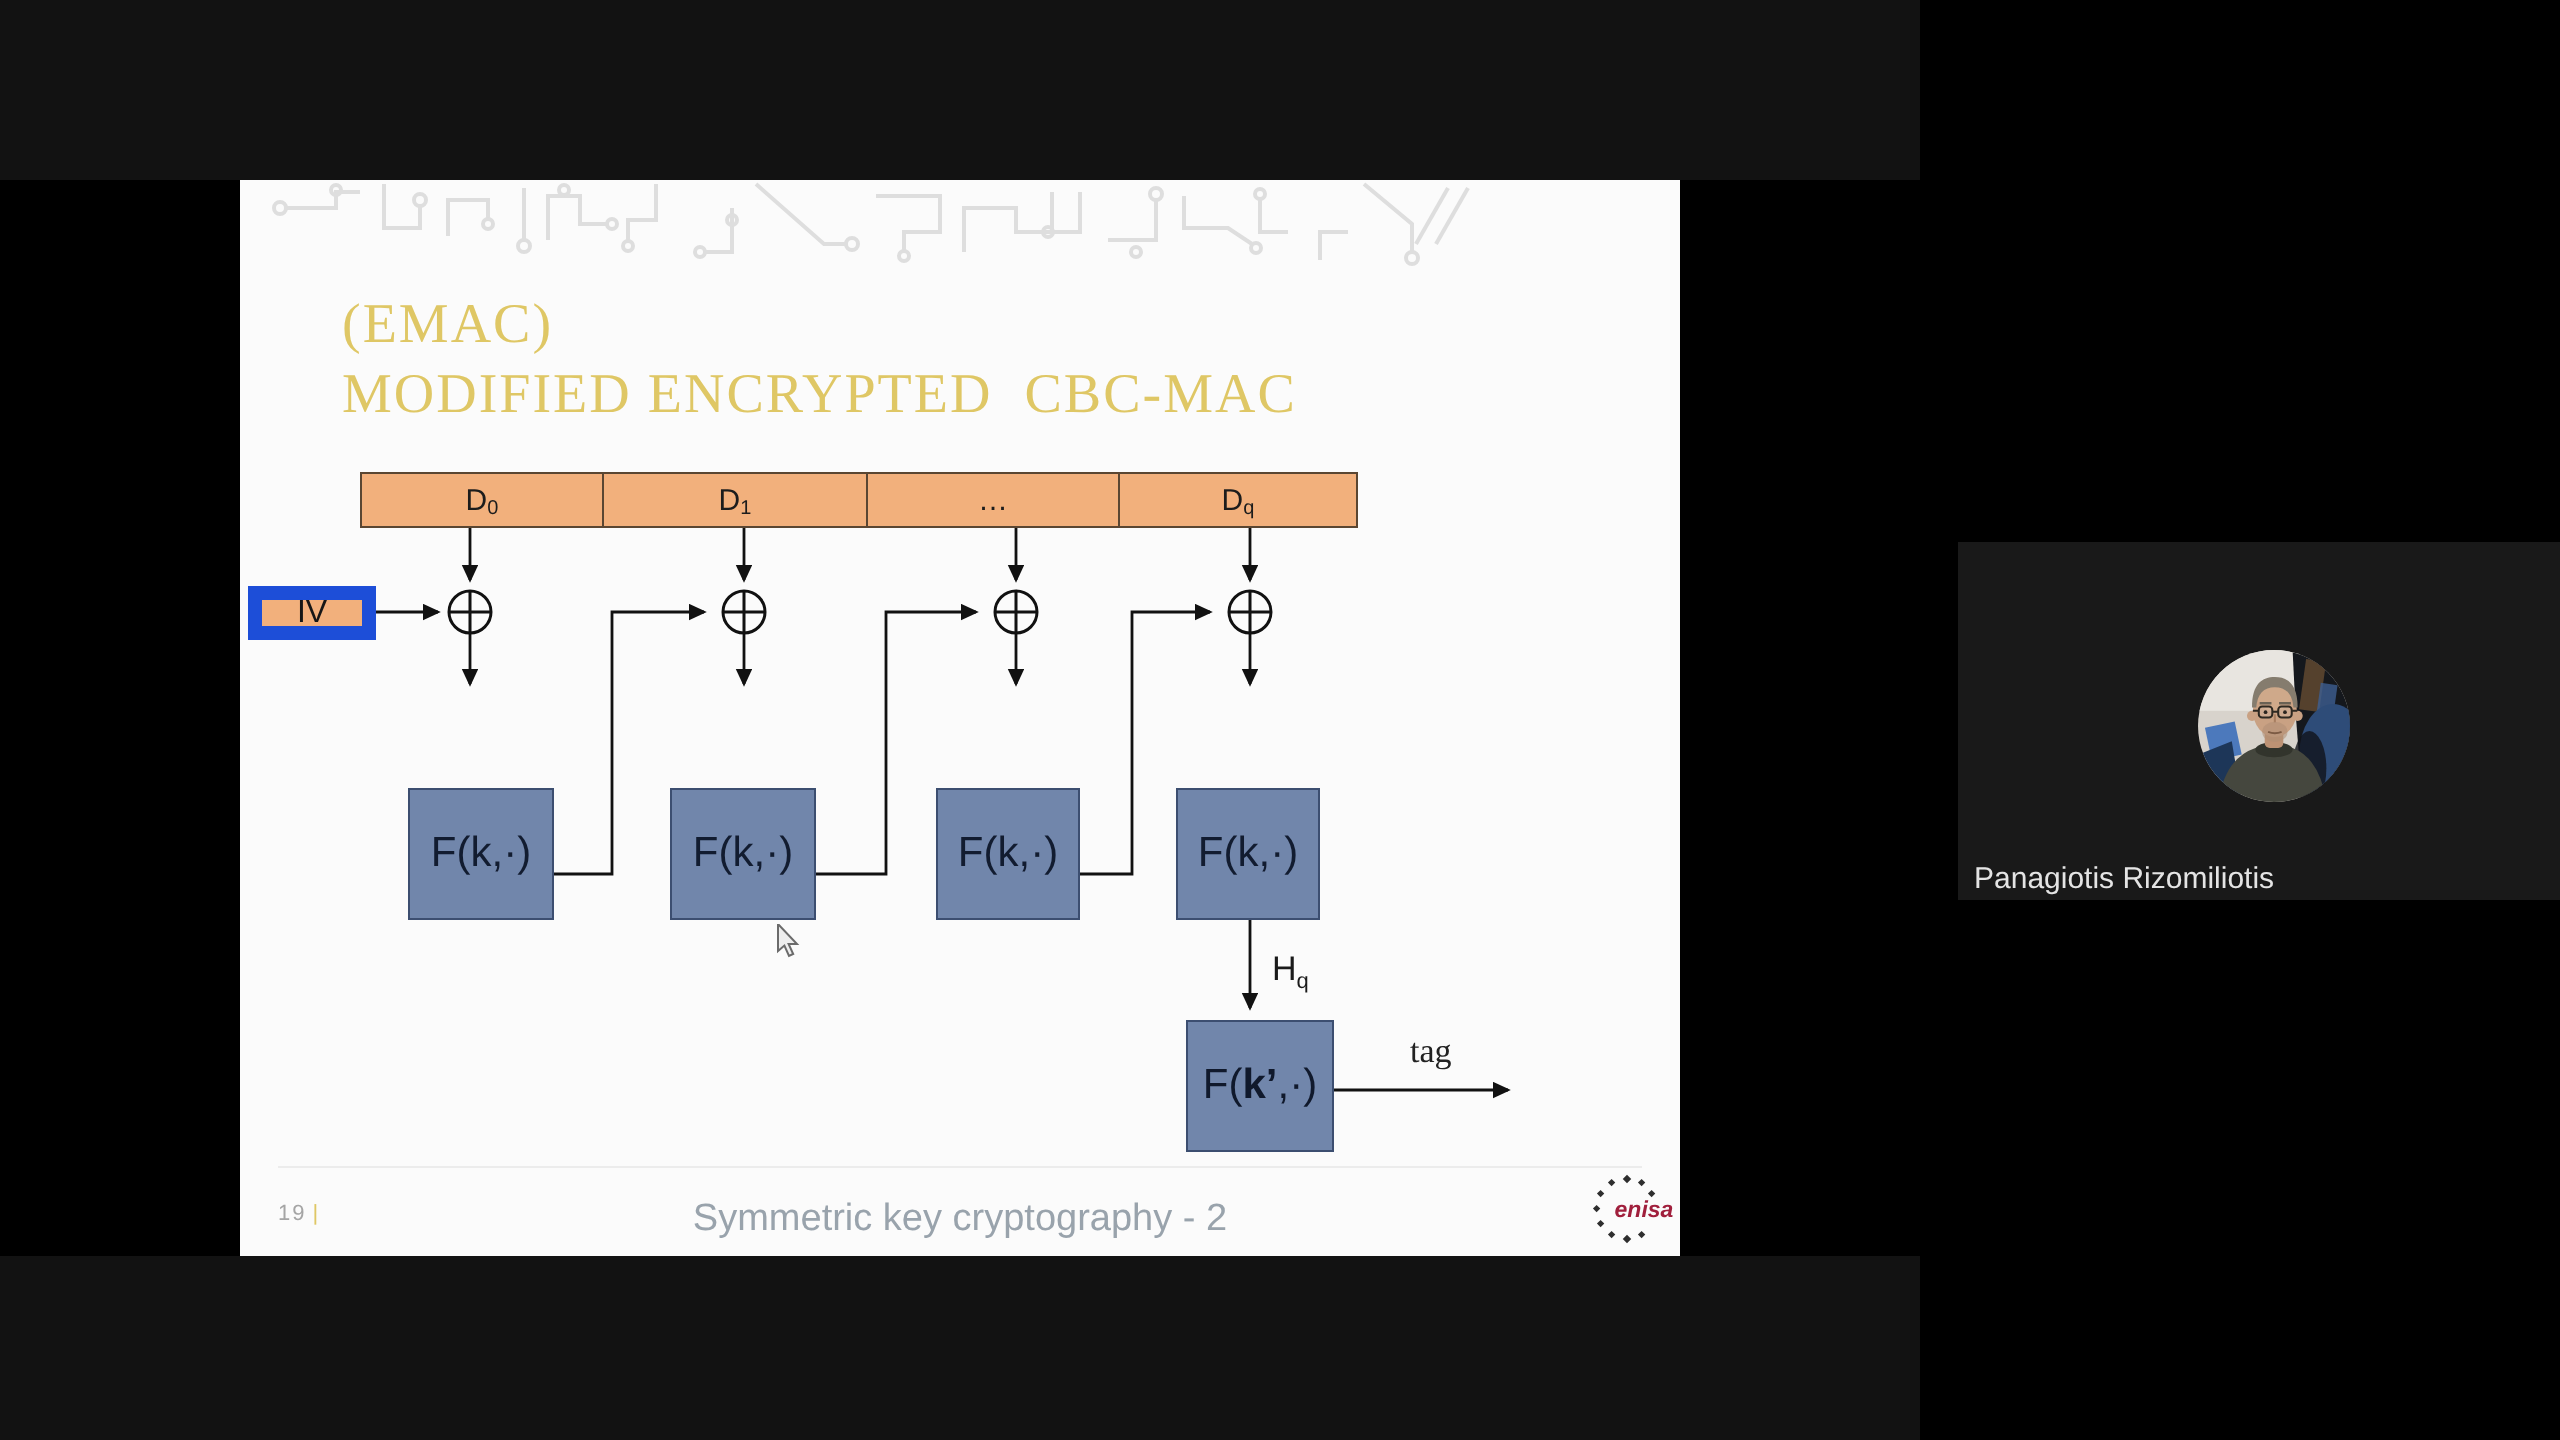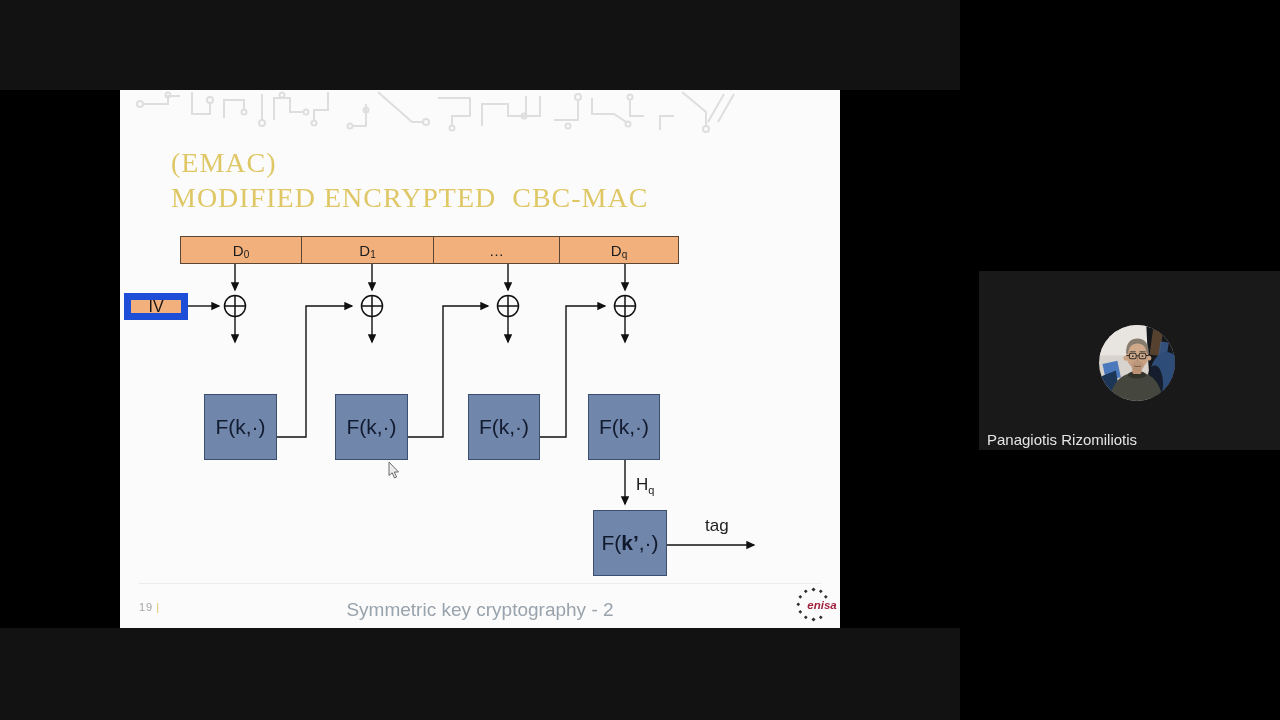--- a/index.html
+++ b/index.html
@@ -41,21 +41,21 @@
 
   .final-box { position:absolute; left:473px; top:420px; width:74px; height:66px;
     background:var(--box_blue,#7186ab); border:1.5px solid #3c4e70;
     display:flex; align-items:center; justify-content:center;
     font-size:21px; color:#10192c; }
   .final-box .key { font-weight:bold; }
 
   .hq-label { position:absolute; left:516px; top:385px; font-size:17px; color:#1a1a1a;text-align:center; }
   .hq-label .sub { font-size:11px; position:relative; top:4px; }
   .tag-label { position:absolute; left:585px; top:426px; font-size:17px;
-    font-family:Liberation Sans, sans-serif; color:#222; }
+    font-family:Liberation Serif, serif; color:#222; }
 
   .cursor { position:absolute; left:268px; top:372px; }
 
   .footer-divider { position:absolute; left:19px; top:493px; width:682px; height:1px; background:#ececec; }
   .page-num { position:absolute; left:19px; top:511px; font-size:11px; color:#a5a5a5; letter-spacing:1px; }
   .page-num .sep { color:var(--title_gold,#d9b84c); margin-left:3px; }
   .footer-center { position:absolute; left:0; top:509px; width:100%; text-align:center;
     font-size:19px; color:var(--footer_gray,#99a3ac); }
   .enisa { position:absolute; left:671px; top:496px; }
 

